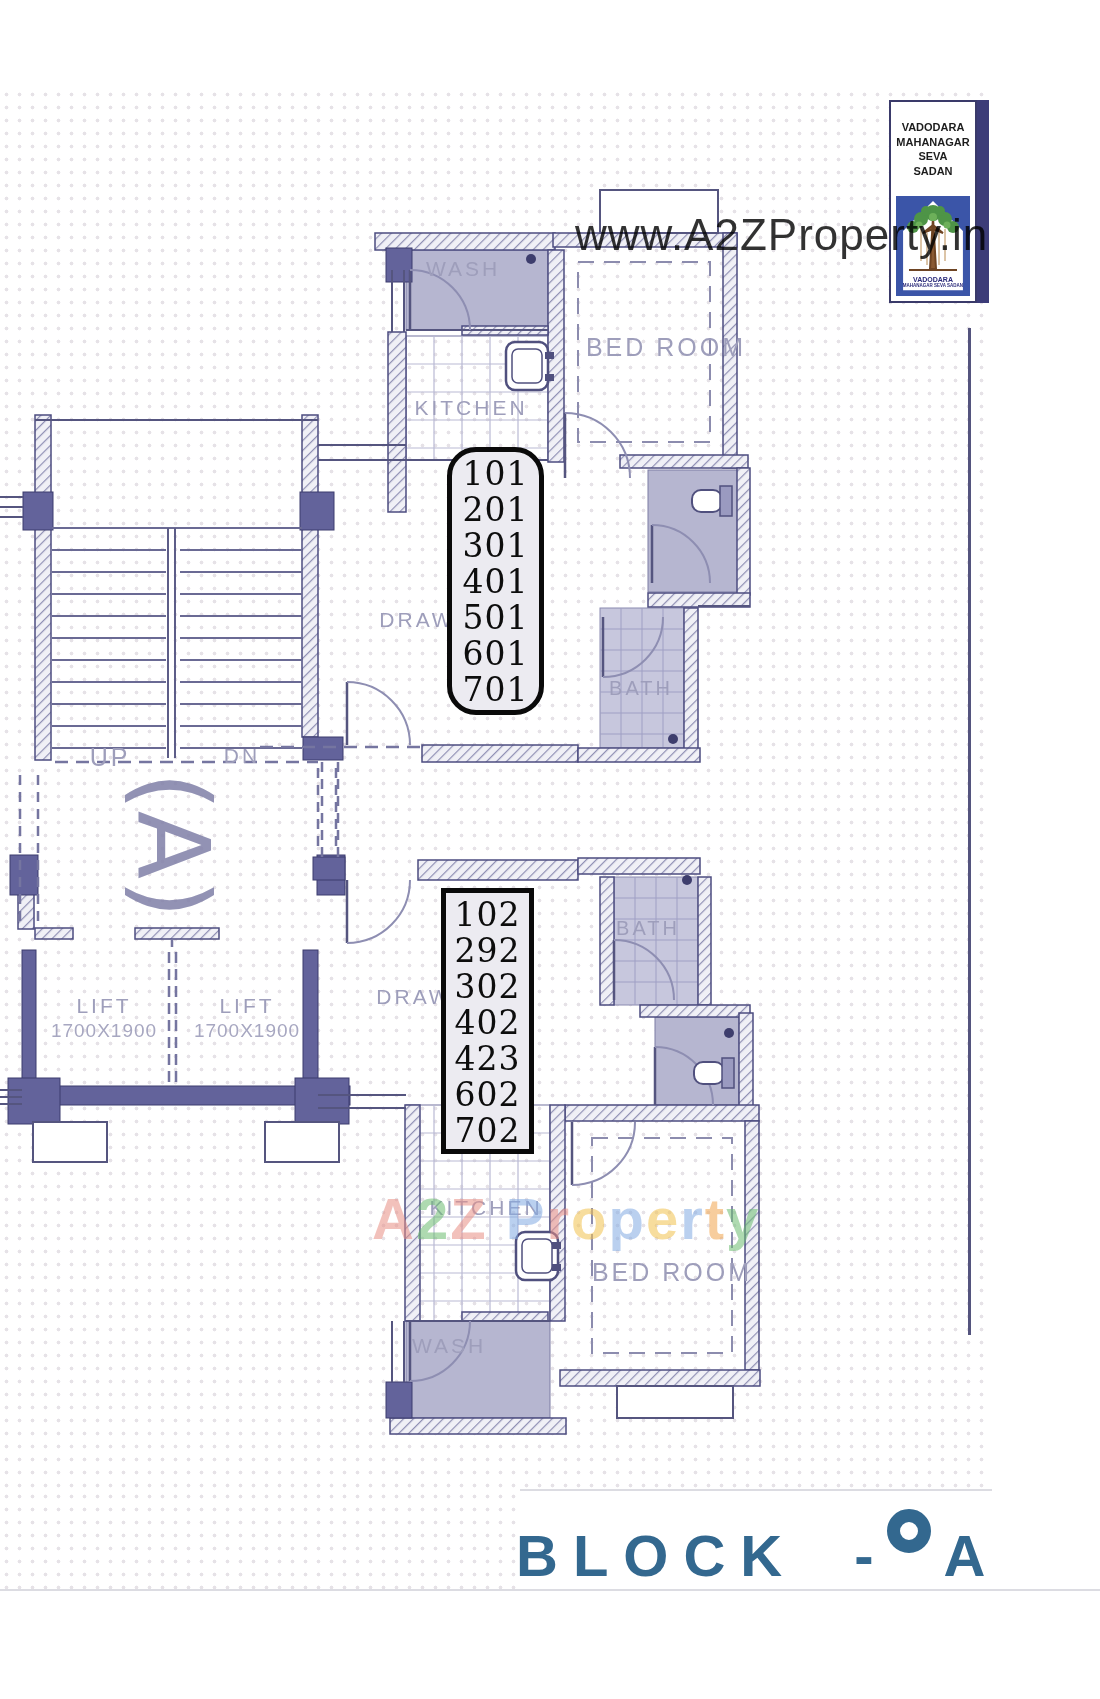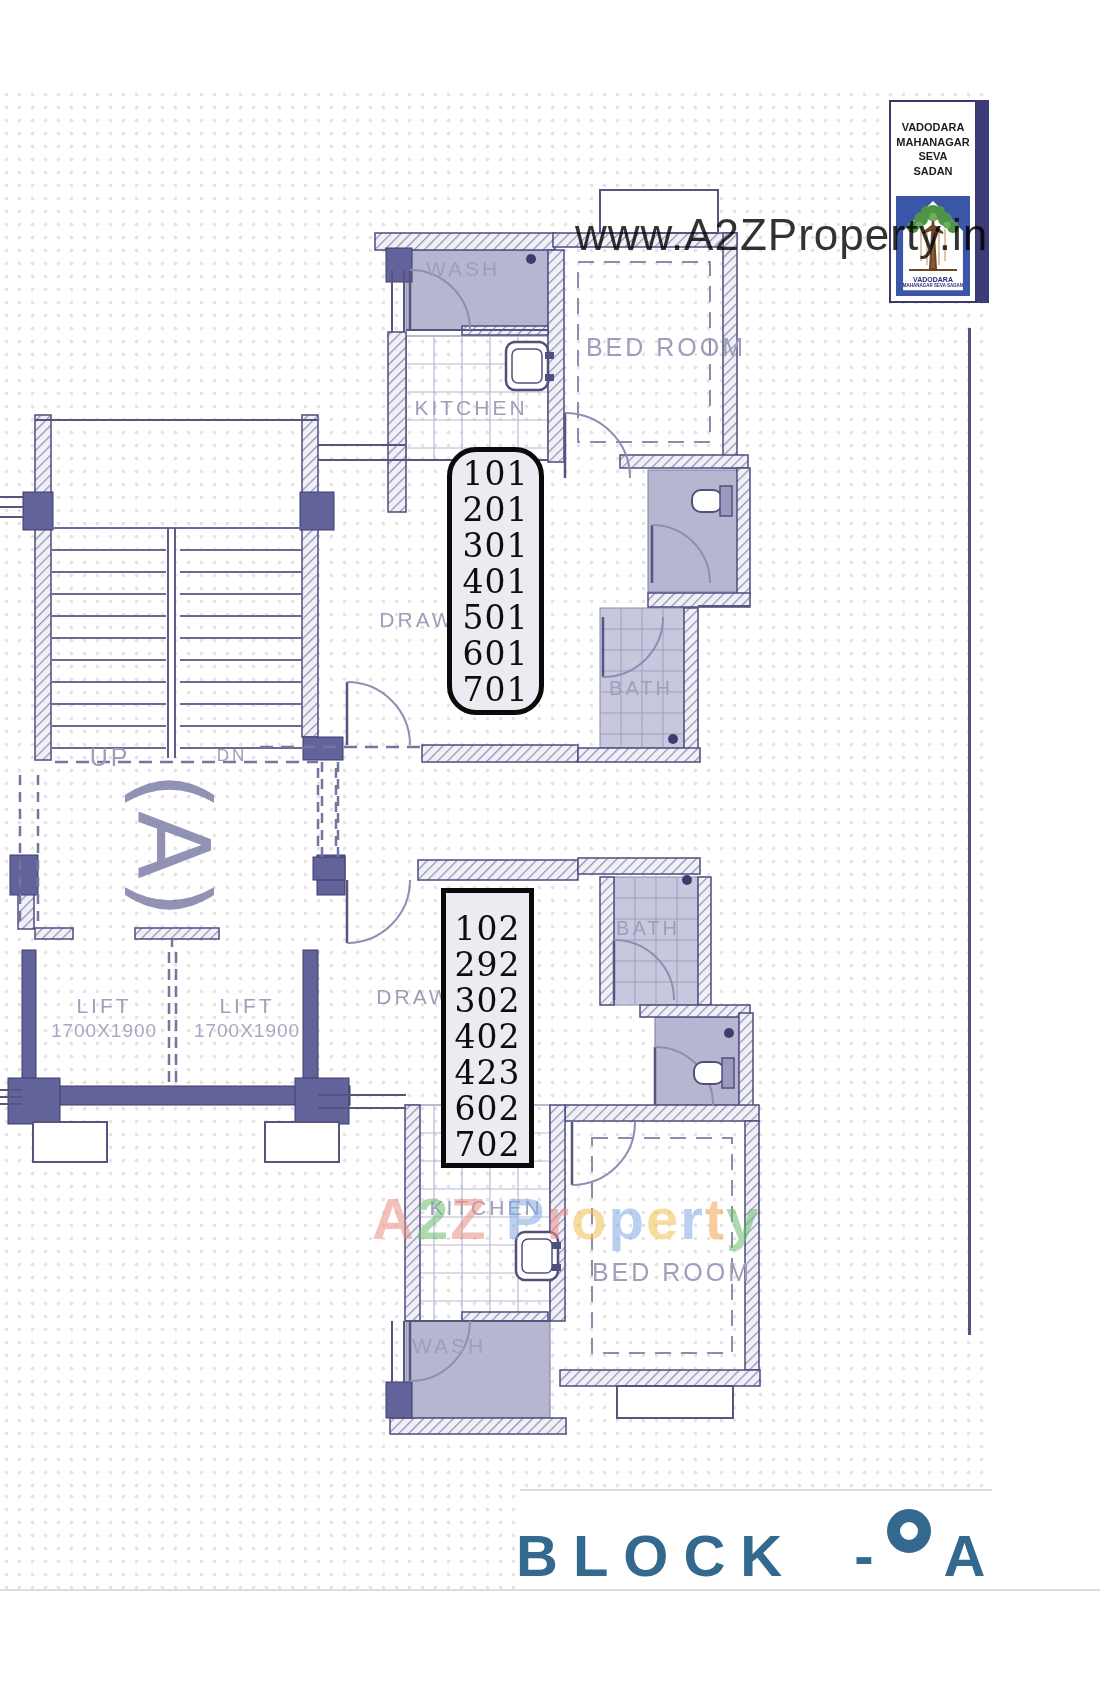--- a/index.html
+++ b/index.html
@@ -293,38 +293,38 @@
 <div class="abs lbl lbl-md" style="left:666px;top:347px;">BED ROOM</div>
 <div class="abs lbl lbl-sm" style="left:417px;top:620px;">DRAW</div>
 <div class="abs lbl lbl-sm" style="left:641px;top:688px;font-size:20px;">BATH</div>
 <div class="abs lbl lbl-sm" style="left:648px;top:928px;font-size:20px;">BATH</div>
 <div class="abs lbl lbl-sm" style="left:414px;top:997px;">DRAW</div>
 <div class="abs lbl lbl-sm" style="left:486px;top:1208px;">KITCHEN</div>
 <div class="abs lbl lbl-sm" style="left:449px;top:1346px;">WASH</div>
 <div class="abs lbl lbl-md" style="left:672px;top:1272px;">BED ROOM</div>
 
 <div class="abs lbl" style="left:110px;top:757px;font-size:25px;">UP</div>
-<div class="abs lbl" style="left:232px;top:756px;font-size:17px;">DN</div>
+<div class="abs lbl" style="left:242px;top:756px;font-size:21px;">DN</div>
 <div class="abs core-letter" style="left:172px;top:845px;">(A)</div>
 
 <div class="abs lbl lbl-sm" style="left:104px;top:1006px;">LIFT</div>
 <div class="abs lbl lbl-dim" style="left:104px;top:1031px;">1700X1900</div>
 <div class="abs lbl lbl-sm" style="left:247px;top:1006px;">LIFT</div>
 <div class="abs lbl lbl-dim" style="left:247px;top:1031px;">1700X1900</div>
 
 <div class="abs unit-box" style="left:447px;top:447px;width:87px;height:254px;padding-top:4px;border-radius:29px;">
   <div>101</div>
   <div>201</div>
   <div>301</div>
   <div>401</div>
   <div>501</div>
   <div>601</div>
   <div>701</div>
 </div>
-<div class="abs unit-box" style="left:441px;top:888px;width:83px;height:252px;padding-top:18px;">
+<div class="abs unit-box" style="left:441px;top:888px;width:83px;height:252px;padding-top:4px;">
   <div>102</div>
   <div>292</div>
   <div>302</div>
   <div>402</div>
   <div>423</div>
   <div>602</div>
   <div>702</div>
 </div>
 
 <div class="abs wm-site" style="left:575px;top:210px;">www.A2ZProperty.in</div>

